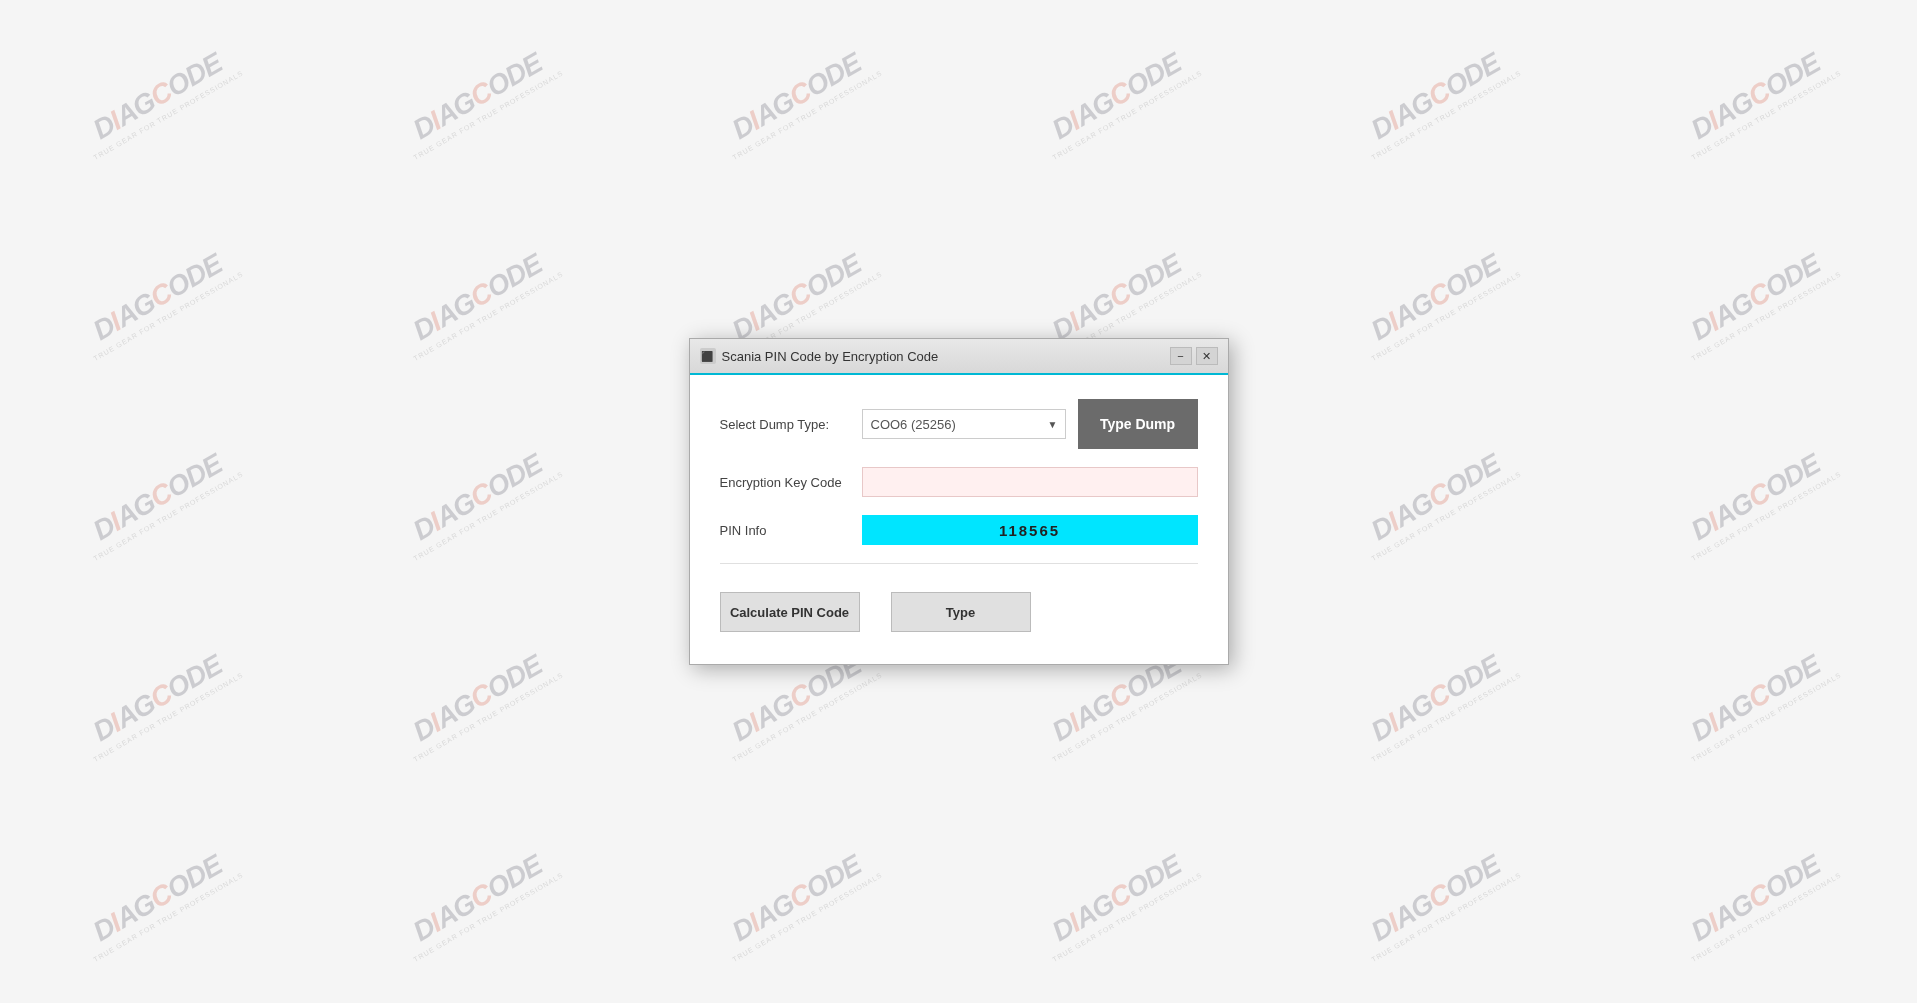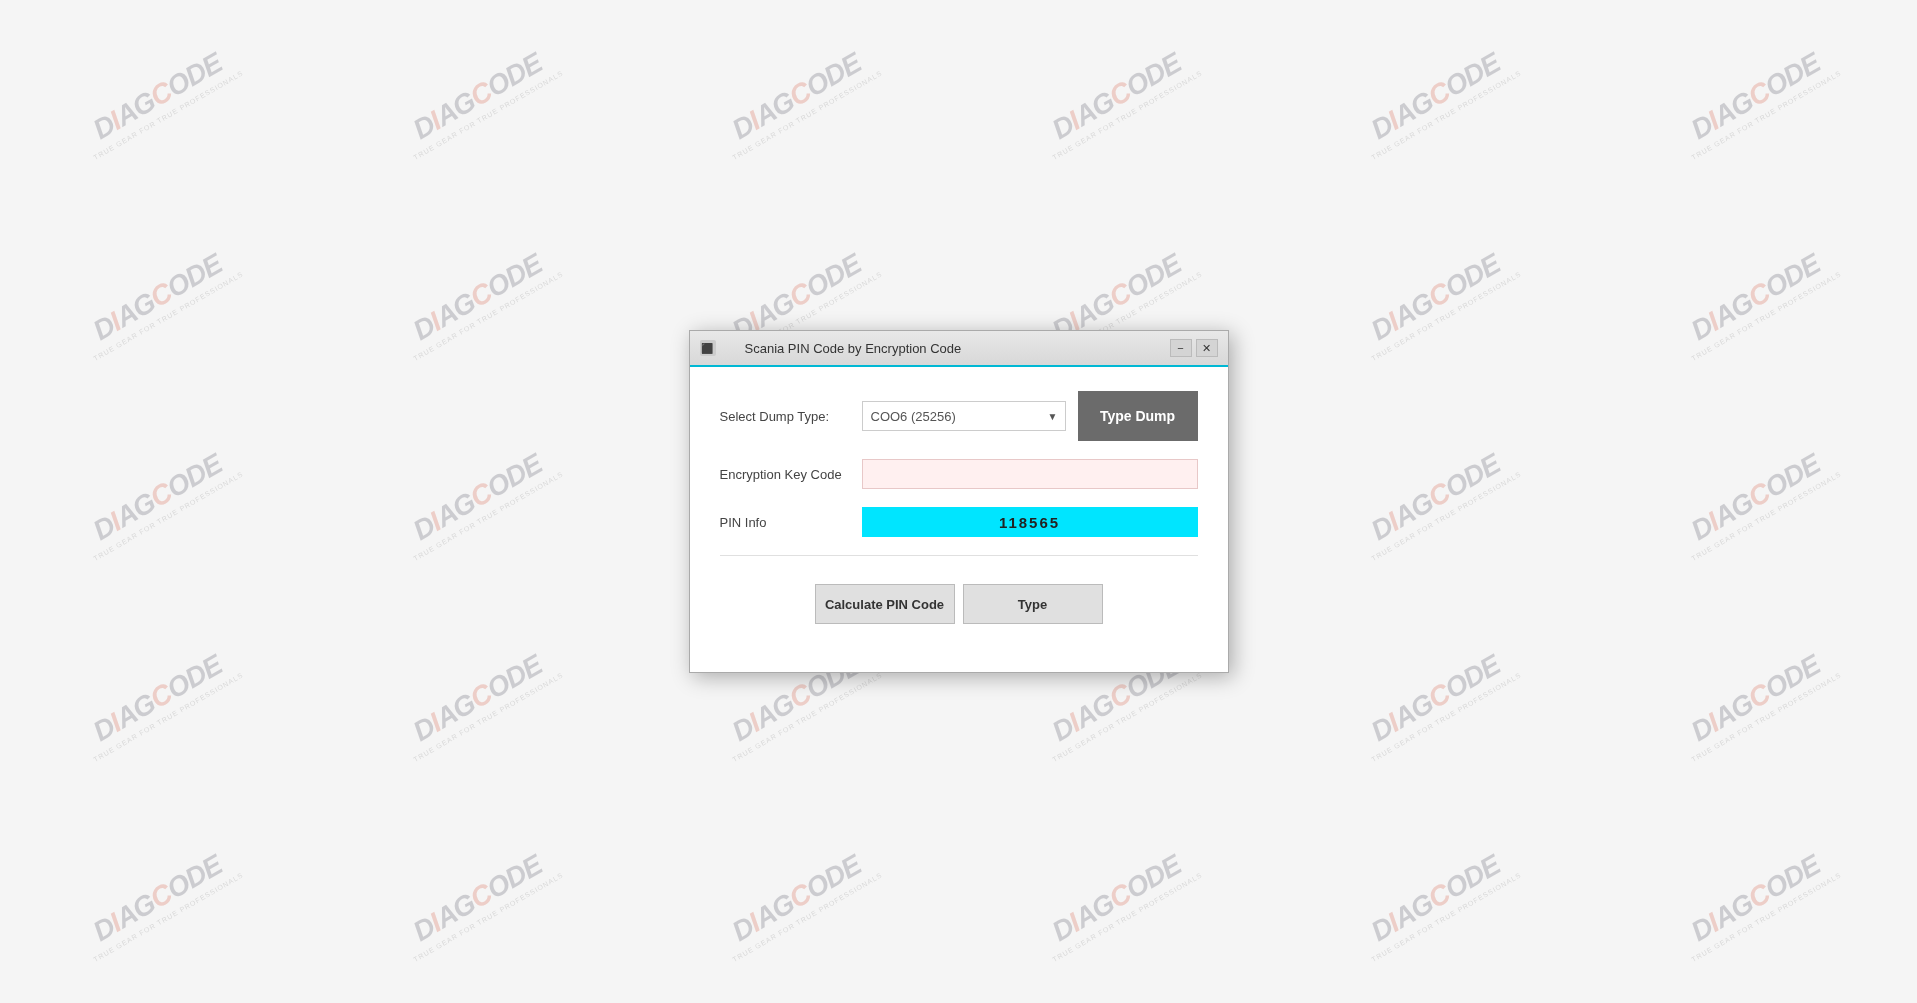--- a/index.html
+++ b/index.html
@@ -106,21 +106,20 @@
       border-radius: 2px;
       display: flex;
       align-items: center;
       justify-content: center;
       font-size: 10px;
     }
 
     .title-bar-title {
       font-size: 13px;
       color: #333;
-      margin-left: 23px;
     }
 
     .title-bar-controls {
       display: flex;
       gap: 4px;
     }
 
     .title-bar-btn {
       width: 22px;
       height: 18px;
@@ -129,21 +128,21 @@
       cursor: pointer;
       display: flex;
       align-items: center;
       justify-content: center;
       font-size: 11px;
       color: #333;
     }
 
     
     .dialog-content {
-      padding: 24px 30px 24px 30px;
+      padding: 24px 30px 8px 30px;
       background: #fff;
     }
 
     
     .form-row {
       display: flex;
       align-items: center;
       margin-bottom: 18px;
       gap: 12px;
     }
@@ -224,22 +223,21 @@
       justify-content: center;
       font-size: 15px;
       font-weight: 700;
       color: #222;
       letter-spacing: 2px;
     }
 
     
     .button-row {
       display: flex;
-      justify-content: center;
-      gap: 8px;
+      gap: 31px;
       margin: 28px 0 24px 0;
     }
 
     .btn-action {
       height: 40px;
       min-width: 140px;
       background: #e0e0e0;
       color: #333;
       border: 1px solid #bbb;
       font-size: 13px;

